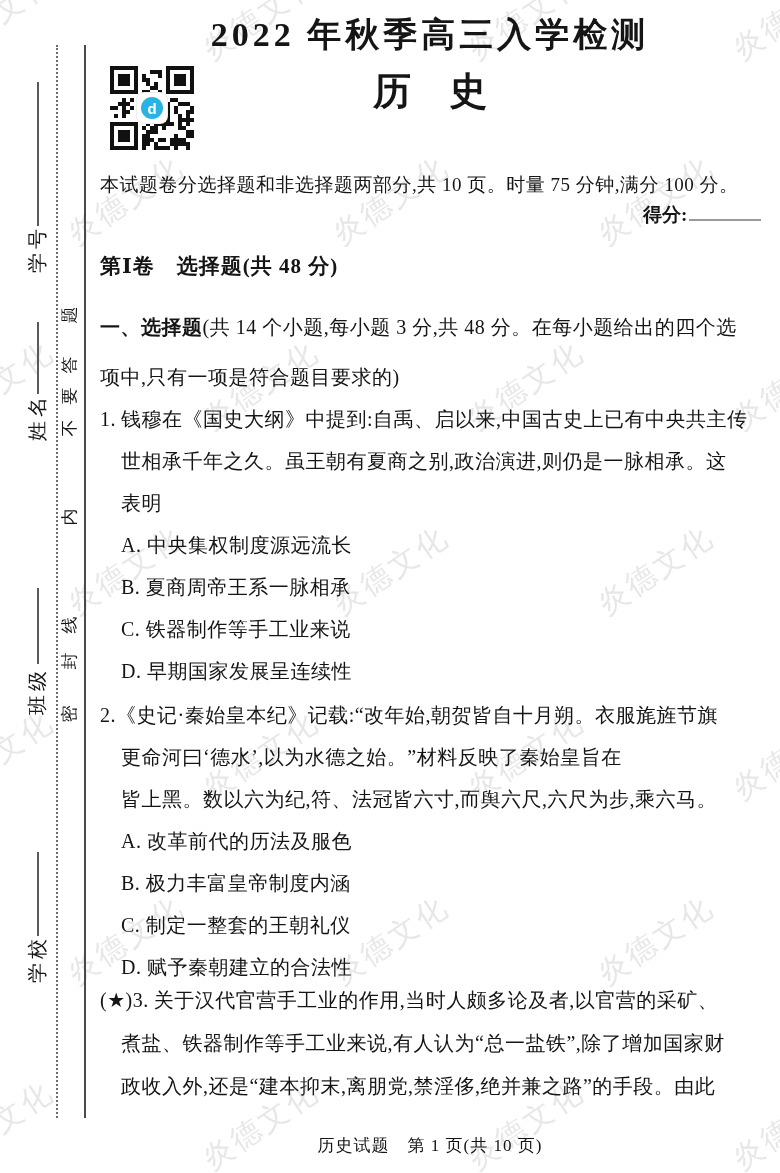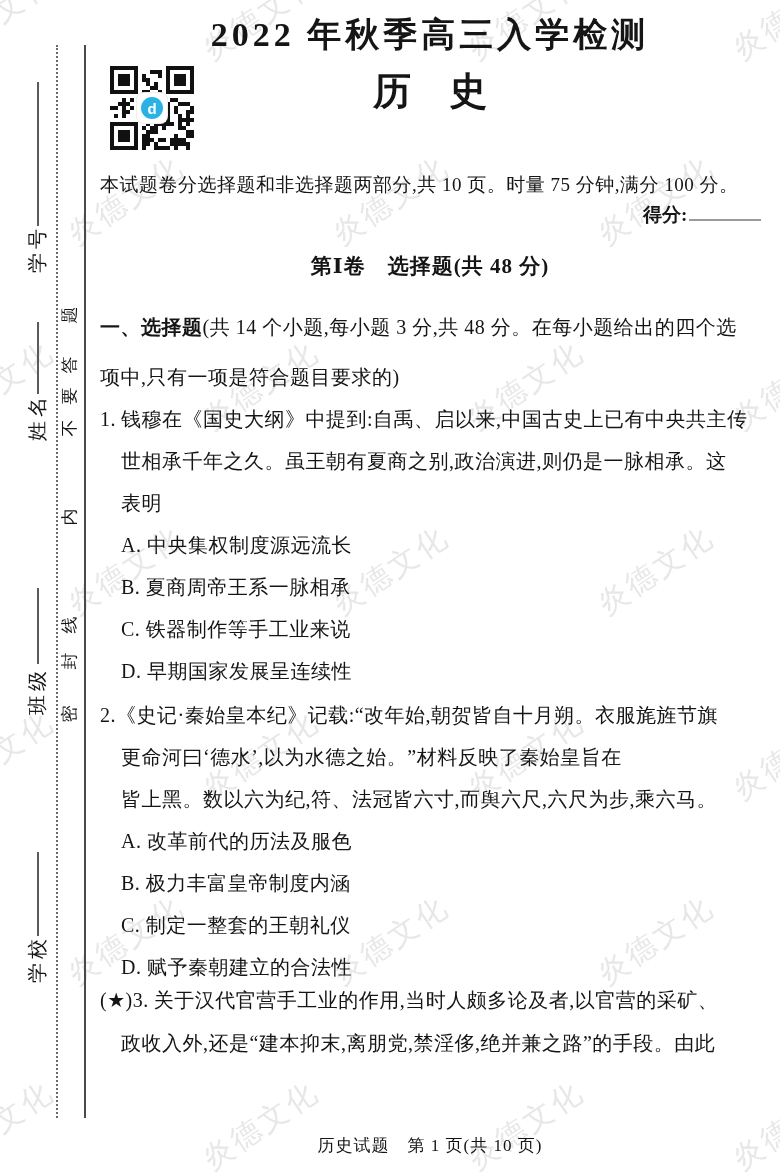--- a/index.html
+++ b/index.html
@@ -27,21 +27,21 @@
   .qrgrid{position:absolute;left:2px;top:2px;width:84px;height:84px;}
   .qcell{position:absolute;width:4px;height:4px;background:#111;}
   .qr-logo{position:absolute;left:29px;top:29px;width:30px;height:30px;background:#fff;border-radius:7px;
            box-shadow:0 0 0 1px #eee;display:flex;align-items:center;justify-content:center;}
   .qr-logo-inner{width:22px;height:22px;border-radius:50%;background:#2ab2e5;color:#fff;
                  font-family:"Liberation Sans","DejaVu Sans",sans-serif;font-weight:bold;font-size:15px;
                  display:flex;align-items:center;justify-content:center;}
   .exam-note{position:absolute;top:172px;left:0;width:100%;text-align:left;font-size:19px;letter-spacing:.5px;}
   .score{position:absolute;top:202px;left:536px;font-size:19px;font-weight:bold;white-space:nowrap;margin-left:7px;}
   .score-line{display:inline-block;width:72px;height:2px;background:#9a9a9a;vertical-align:baseline;margin-left:2px;}
-  .section-heading{position:absolute;top:252px;left:0;width:100%;text-align:center;
+  .section-heading{position:absolute;top:252px;left:0;width:100%;text-align:left;
                    font-size:21px;font-weight:bold;letter-spacing:1px;}
   .intro{position:absolute;top:302px;left:0;width:660px;font-size:20px;letter-spacing:.5px;}
   .intro .line{height:50px;line-height:50px;white-space:nowrap;}
   .intro-lead{font-weight:bold;}
   .question{position:absolute;left:0;width:665px;font-size:20px;letter-spacing:.5px;}
   .q1{top:398px;} .q2{top:694px;} .q3{top:979px;}
   .question .line{height:42px;line-height:42px;white-space:nowrap;}
   .q3 .line{height:43px;line-height:43px;}
   .question .cont,.question .opt{padding-left:21px;}
   .qnum{margin-right:5px;}
@@ -366,20 +366,21 @@
       <div class="line cont">更命河曰‘德水’,以为水德之始。”材料反映了秦始皇旨在</div>
       <div class="line cont">皆上黑。数以六为纪,符、法冠皆六寸,而舆六尺,六尺为步,乘六马。</div>
       <div class="line opt">A. 改革前代的历法及服色</div>
       <div class="line opt">B. 极力丰富皇帝制度内涵</div>
       <div class="line opt">C. 制定一整套的王朝礼仪</div>
       <div class="line opt">D. 赋予秦朝建立的合法性</div>
     </div>
 
     <div class="question q3">
       <div class="line"><span class="qnum">(★)3.</span><span>关于汉代官营手工业的作用,当时人颇多论及者,以官营的采矿、</span></div>
+      <div class="line cont">煮盐、铁器制作等手工业来说,有人认为“总一盐铁”,除了增加国家财</div>
       <div class="line cont">政收入外,还是“建本抑末,离朋党,禁淫侈,绝并兼之路”的手段。由此</div>
     </div>
 
     <div class="footer">
       <span>历史试题</span><span>第 1 页(共 10 页)</span>
     </div>
 
   </div>
 </div>
 

